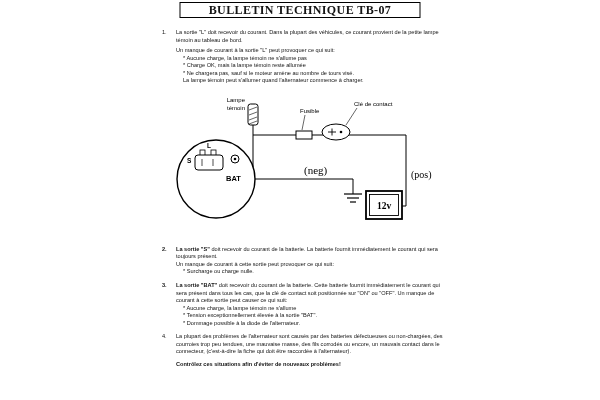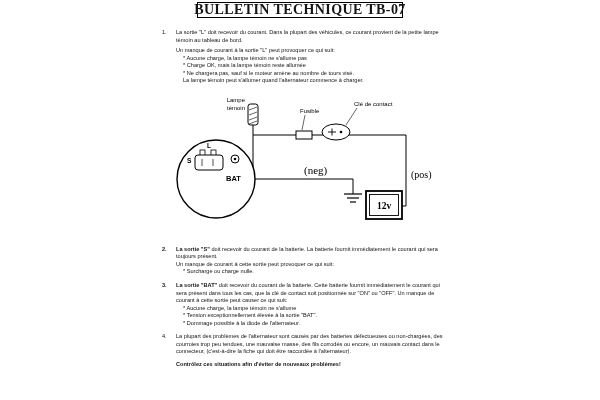--- a/index.html
+++ b/index.html
@@ -8,25 +8,25 @@
     background:#fafafa;
     font-family:"Liberation Sans", sans-serif;
     color:#151515;
   }
   .page {
     position:relative; width:600px; height:400px;
     background:#ffffff; overflow:hidden;
   }
   .title-box {
     position:absolute; top:2px; left:50%; transform:translateX(-50%);
-    width:206px; height:16px;
+    width:241px; height:16px;
     border:1.6px solid #000;
     display:flex; align-items:center; justify-content:center;
     font-family:"Liberation Serif", serif;
-    font-weight:bold; font-size:14px; letter-spacing:0.4px;
+    font-weight:bold; font-size:12px; letter-spacing:0.4px;
     white-space:nowrap; background:#fff;
   }
   .content {
     position:absolute; left:162px; top:29px; width:286px;
     font-size:5.6px; line-height:1.35;
   }
   .item { display:flex; gap:5px; margin-bottom:6px; }
   .num { flex:0 0 9px; }
   .num.bold { font-weight:bold; }
   .body { flex:1; }

